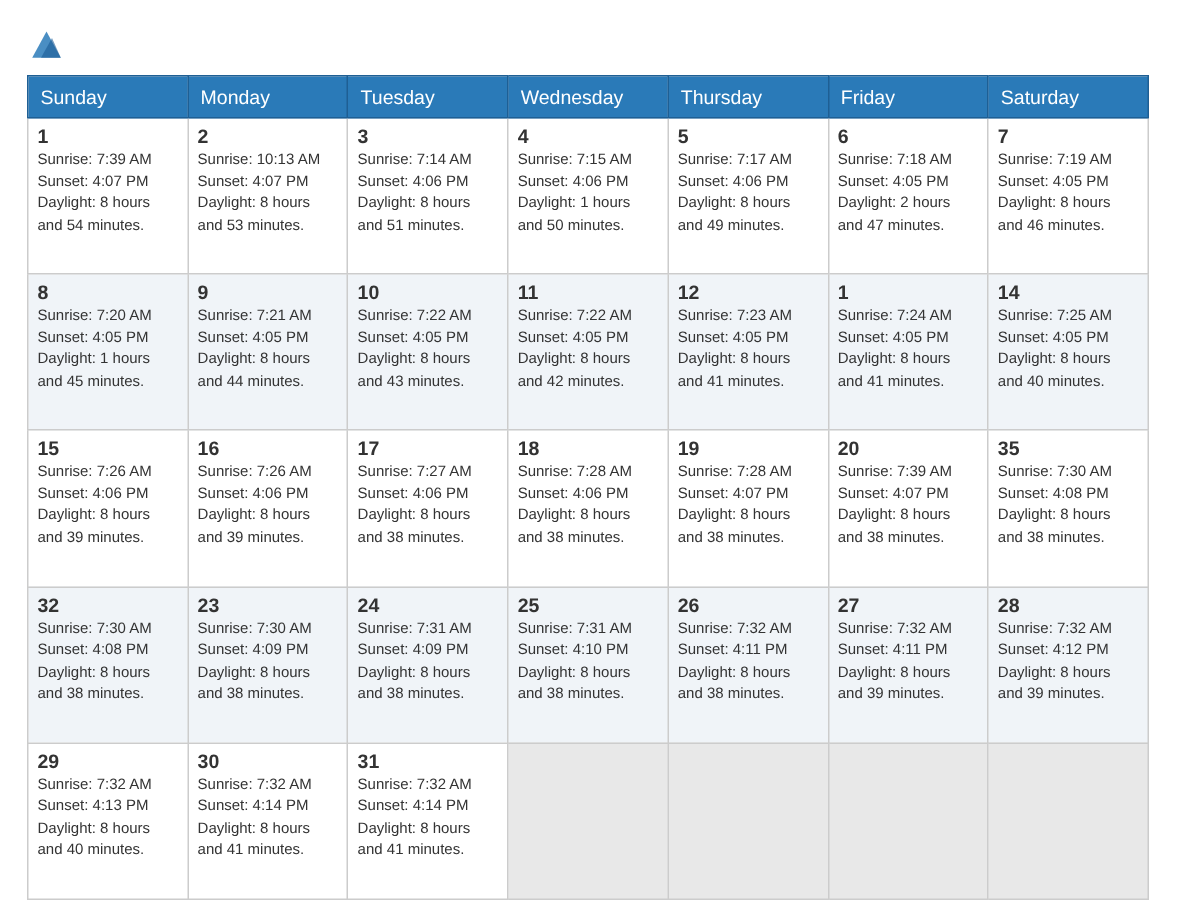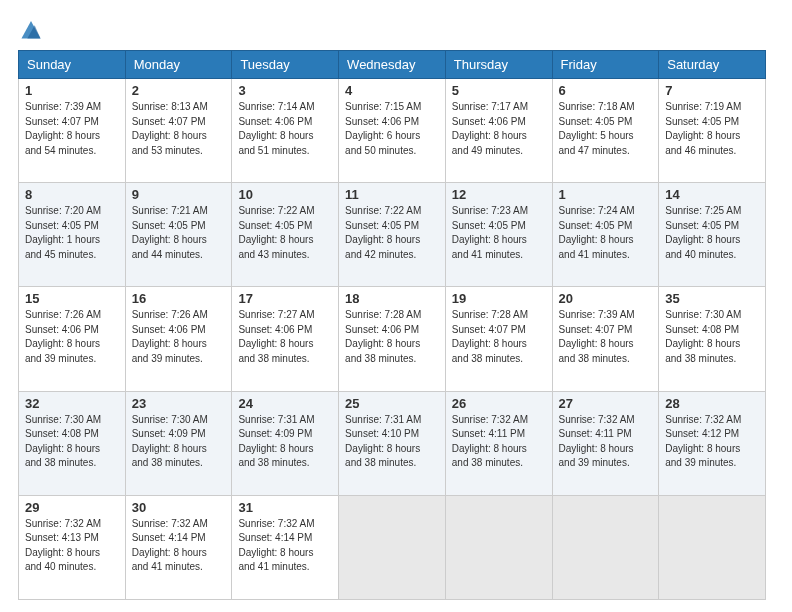--- a/index.html
+++ b/index.html
@@ -141,55 +141,55 @@
           <span class="day-num">1</span>
           <div class="day-info">
             <span>Sunrise: 7:39 AM</span><br>
             <span>Sunset: 4:07 PM</span><br>
             <span>Daylight: 8 hours and 54 minutes.</span>
           </div>
         </td>
           <td>
           <span class="day-num">2</span>
           <div class="day-info">
-            <span>Sunrise: 8:13 AM</span><br>
+            <span>Sunrise: 10:13 AM</span><br>
             <span>Sunset: 4:07 PM</span><br>
             <span>Daylight: 8 hours and 53 minutes.</span>
           </div>
         </td>
           <td>
           <span class="day-num">3</span>
           <div class="day-info">
             <span>Sunrise: 7:14 AM</span><br>
             <span>Sunset: 4:06 PM</span><br>
             <span>Daylight: 8 hours and 51 minutes.</span>
           </div>
         </td>
           <td>
           <span class="day-num">4</span>
           <div class="day-info">
             <span>Sunrise: 7:15 AM</span><br>
             <span>Sunset: 4:06 PM</span><br>
-            <span>Daylight: 6 hours and 50 minutes.</span>
+            <span>Daylight: 1 hours and 50 minutes.</span>
           </div>
         </td>
           <td>
           <span class="day-num">5</span>
           <div class="day-info">
             <span>Sunrise: 7:17 AM</span><br>
             <span>Sunset: 4:06 PM</span><br>
             <span>Daylight: 8 hours and 49 minutes.</span>
           </div>
         </td>
           <td>
           <span class="day-num">6</span>
           <div class="day-info">
             <span>Sunrise: 7:18 AM</span><br>
             <span>Sunset: 4:05 PM</span><br>
-            <span>Daylight: 5 hours and 47 minutes.</span>
+            <span>Daylight: 2 hours and 47 minutes.</span>
           </div>
         </td>
           <td>
           <span class="day-num">7</span>
           <div class="day-info">
             <span>Sunrise: 7:19 AM</span><br>
             <span>Sunset: 4:05 PM</span><br>
             <span>Daylight: 8 hours and 46 minutes.</span>
           </div>
         </td>

